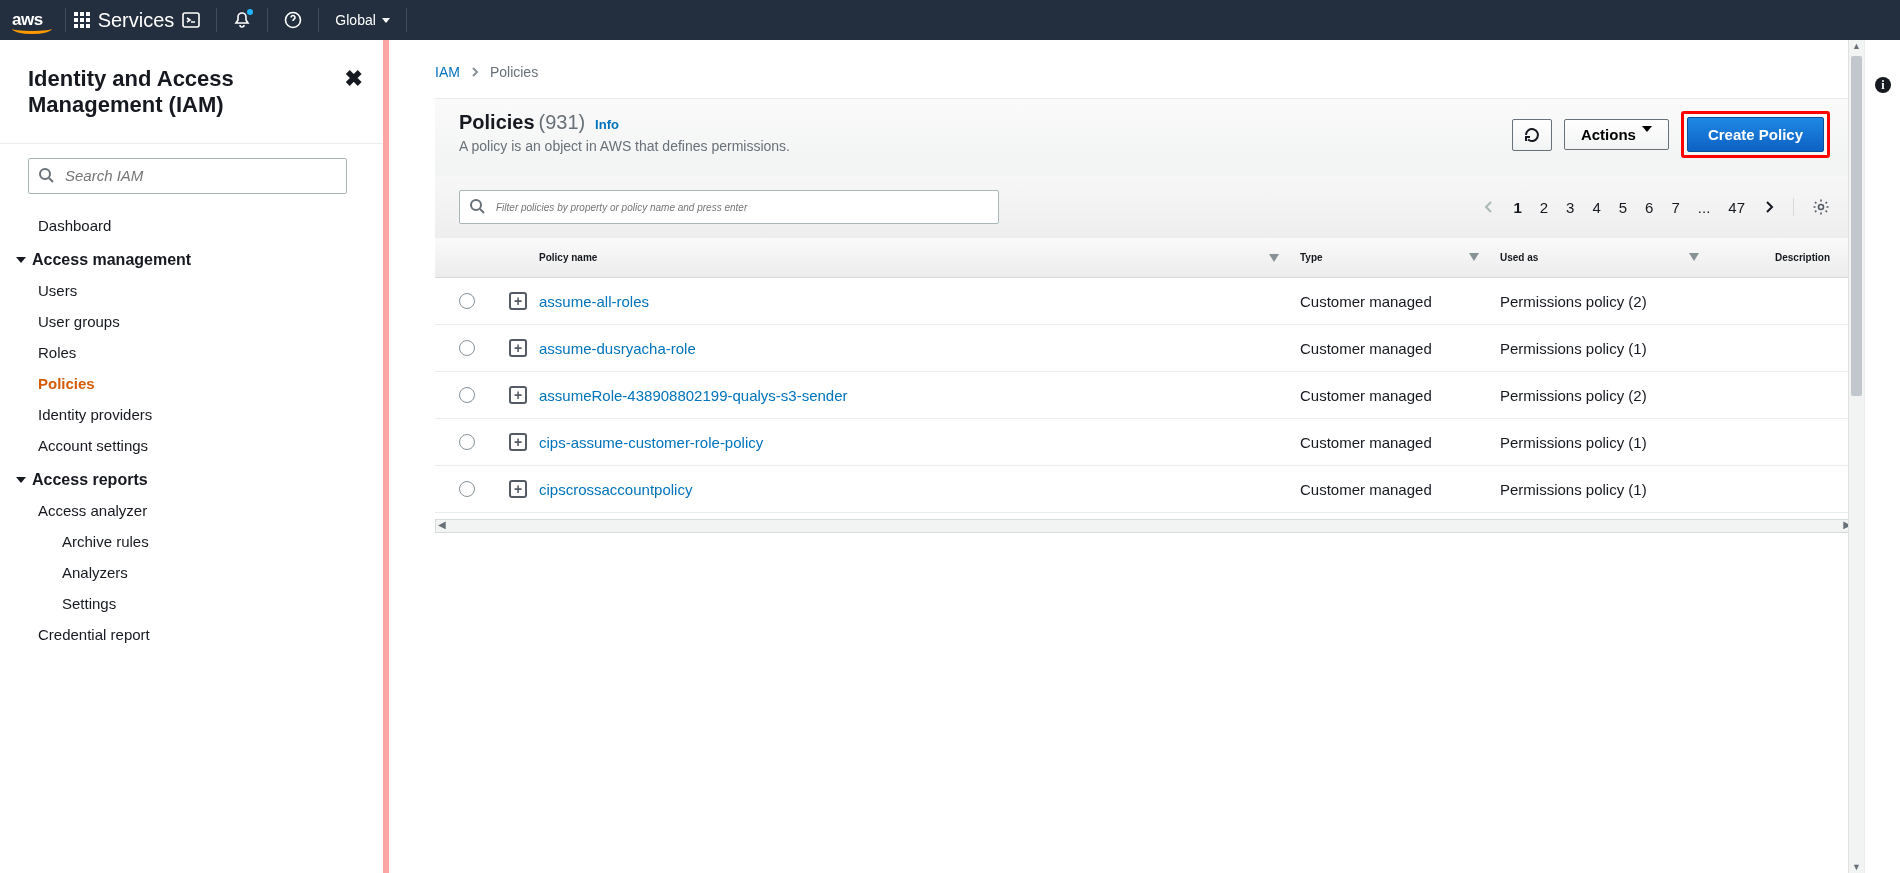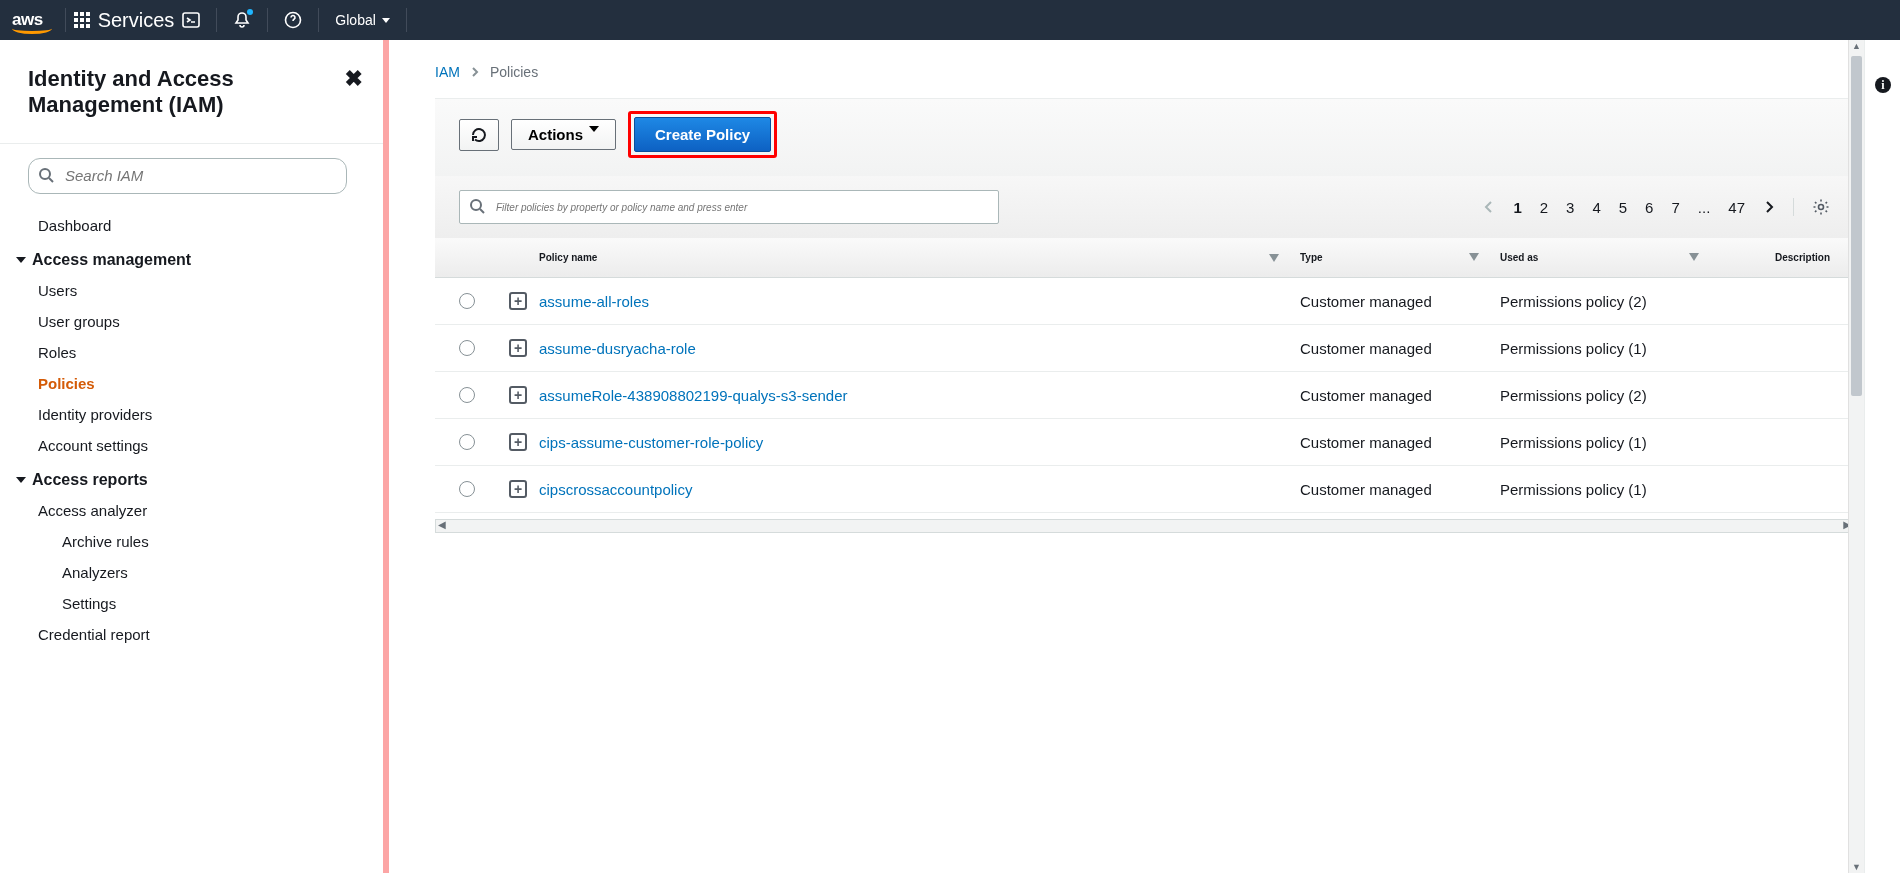--- a/index.html
+++ b/index.html
@@ -22,21 +22,21 @@
 .region-btn { display: flex; align-items: center; gap: 6px; cursor: pointer; font-size: 14px; padding: 0 8px; }
 
 
 .wrap { display: flex; height: calc(100vh - 40px); }
 .sidebar { width: 389px; border-right: 6px solid #fca5a5; padding: 20px 0 20px 8px; overflow-y: auto; }
 .sidebar-head { display: flex; align-items: flex-start; padding: 6px 20px 16px 20px; }
 .sidebar-title { font-size: 22px; font-weight: 700; line-height: 1.2; flex: 1; }
 .close-x { font-size: 22px; font-weight: 900; cursor: pointer; color: #16191f; }
 .sidebar hr { border: none; border-top: 1px solid #eaeded; margin: 8px 0 14px 0; margin-left: -8px; }
 .iam-search { margin: 0 36px 16px 20px; position: relative; }
-.iam-search input { width: 100%; height: 36px; border: 1px solid #aab7b8; border-radius: 12px; padding: 0 10px 0 36px; font-size: 15px; font-style: italic; color: #687078; }
+.iam-search input { width: 100%; height: 36px; border: 1px solid #aab7b8; border-radius: 2px; padding: 0 10px 0 36px; font-size: 15px; font-style: italic; color: #687078; }
 .iam-search .s-icon { position: absolute; left: 10px; top: 9px; color: #687078; }
 .nav-item { padding: 7px 20px 7px 30px; font-size: 15px; cursor: pointer; color: #16191f; }
 .nav-item.active { color: #d45b07; font-weight: 700; }
 .nav-group { padding: 10px 20px 6px 8px; font-size: 16px; font-weight: 700; display: flex; align-items: center; gap: 6px; cursor: pointer; }
 .nav-sub { padding-left: 54px !important; }
 
 
 .main { flex: 1; overflow: auto; position: relative; padding: 24px 46px 0 46px; }
 .breadcrumb { font-size: 14px; color: #687078; margin-bottom: 18px; display: flex; align-items: center; gap: 10px; }
 .breadcrumb a { color: #0073bb; text-decoration: none; }
@@ -182,20 +182,28 @@
   <div class="main">
     <div class="breadcrumb">
       <a href="#">IAM</a>
       <svg width="10" height="10" viewBox="0 0 10 10" fill="none" stroke="#879196" stroke-width="2">
           <path d="M3 1l4 4-4 4"></path>
         </svg>
       <span>Policies</span>
     </div>
 
     <div class="panel-head">
+      <div>
+        <div>
+          <span class="ph-title">Policies</span>
+          <span class="ph-title ph-count">(931)</span>
+          <span class="ph-info">Info</span>
+        </div>
+        <div class="ph-desc">A policy is an object in AWS that defines permissions.</div>
+      </div>
       <div class="ph-actions">
         <button class="btn icon-only">
           <svg width="18" height="18" viewBox="0 0 18 18" fill="none" stroke="#16191f" stroke-width="2">
               <path d="M3 9a6 6 0 1 1 2 4.5M3 15v-4h4"></path>
             </svg>
         </button>
         <button class="btn">
           <span>Actions</span>
           <span class="caret-dn"></span>
         </button>

